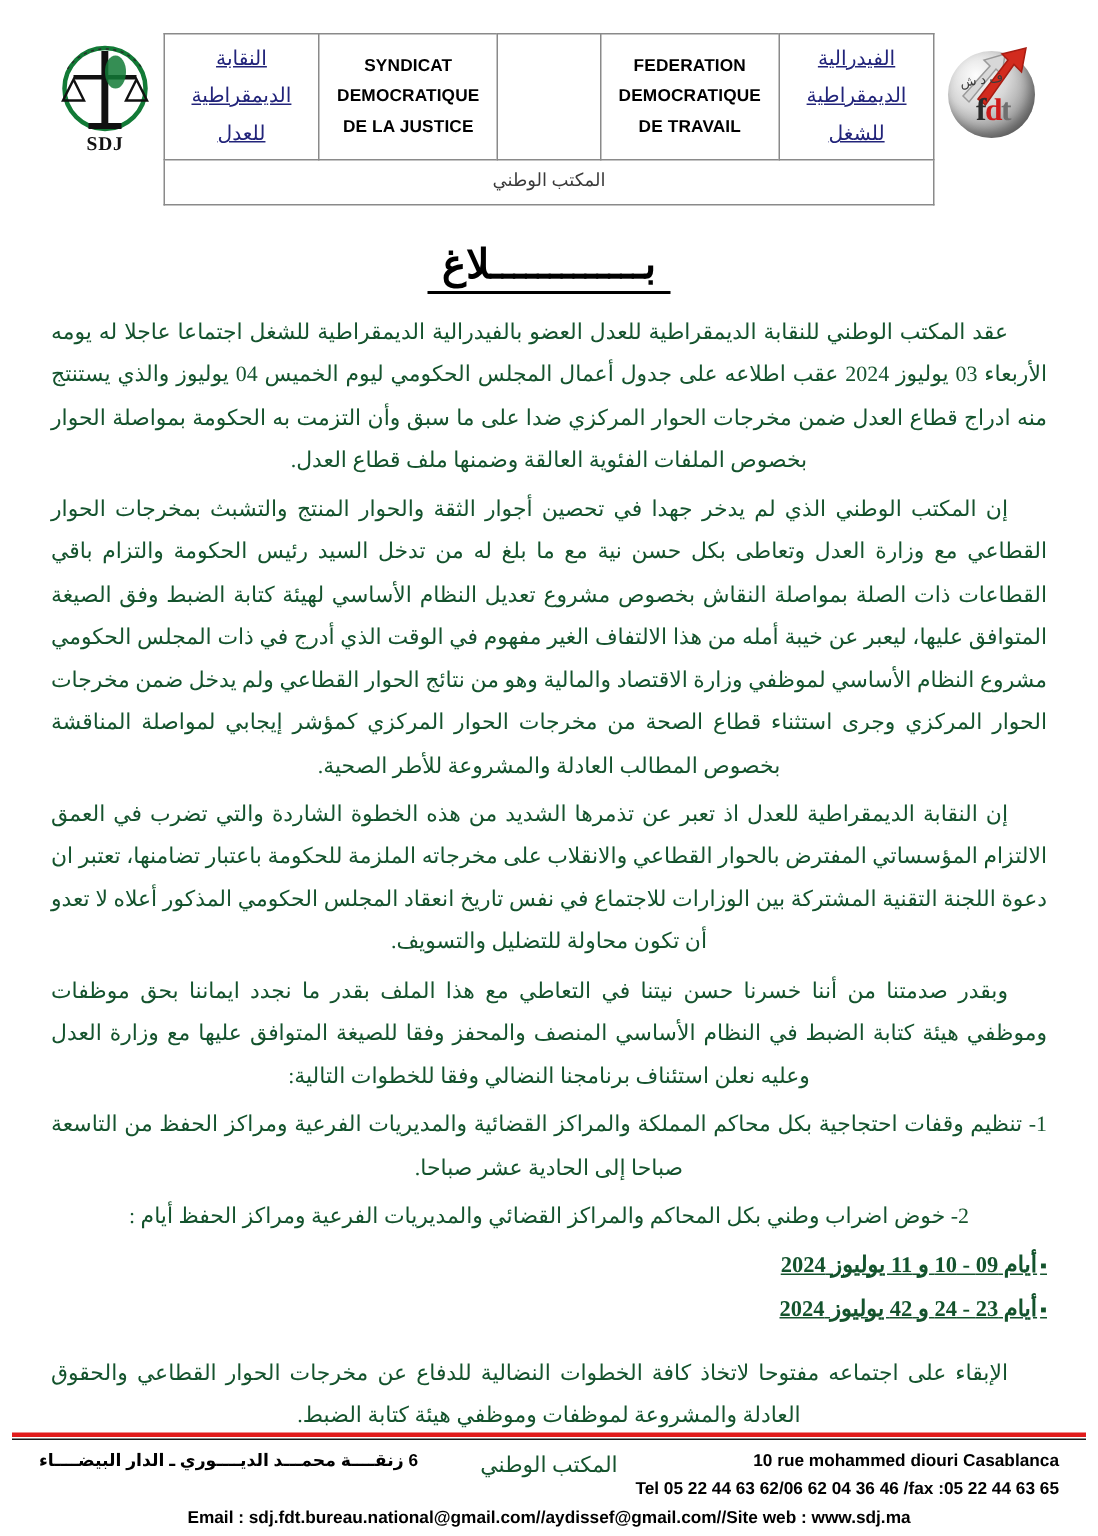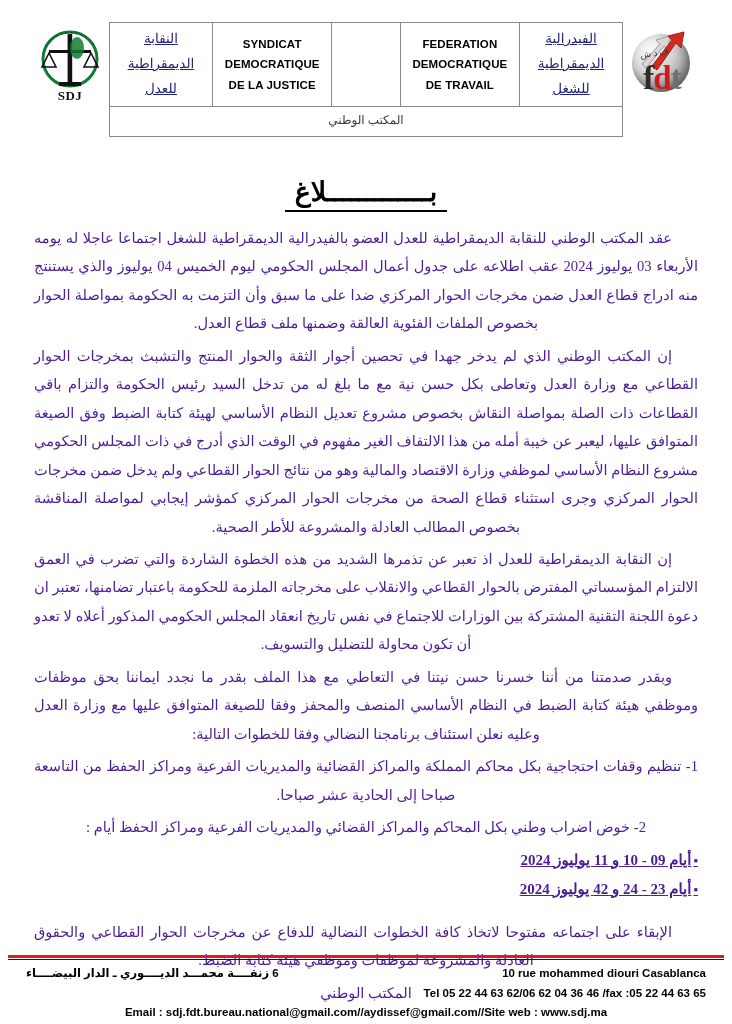--- a/index.html
+++ b/index.html
@@ -103,25 +103,25 @@
     left: 6px; top: 10px;
     width: 58px; height: 58px;
     border-radius: 50%;
     background: radial-gradient(circle at 32% 28%, #fdfdfd 0%, #d7d7d7 38%, #9d9d9d 68%, #6f6f6f 100%);
     box-shadow: inset -3px -4px 8px rgba(0,0,0,.35);
   }
   .fdt-logo svg { position: absolute; left: 0; top: 0; }
   .fdt-logo .fdt-text {
     position: absolute;
     left: 0; right: 0;
-    bottom: 1px;
+    bottom: 12px;
     text-align: center;
     font-family: "Liberation Serif", serif;
     font-weight: bold;
-    font-size: 33px;
+    font-size: 21px;
     letter-spacing: -1px;
     line-height: 1;
   }
   .fdt-text .f { color: #2b2b2b; }
   .fdt-text .d { color: #cf1a1a; }
   .fdt-text .t { color: #6f6f6f; }
   .fdt-logo .ar-mini {
     position: absolute;
     left: 14px; top: 24px;
     font-size: 9px;
@@ -144,42 +144,41 @@
     font-weight: bold;
     font-size: 13px;
     letter-spacing: .5px;
     color: #111;
     direction: ltr;
   }
 
   
   .title-wrap {
     text-align: center;
-    margin-top: 16px;
     margin-bottom: 12px;
   }
   .doc-title {
     display: inline-block;
     font-family: "Liberation Serif", "DejaVu Serif", serif;
     font-size: 27px;
     font-weight: bold;
     border-bottom: 2px solid #000;
     padding: 0 10px 2px 10px;
     direction: rtl;
     letter-spacing: 0px;
   }
 
   
   .body-text {
     margin: 0 34px;
     direction: rtl;
     text-align: justify;
     font-size: 14.6px;
     line-height: 1.95;
-    color: #4c1d95;
+    color: #14532d;
   }
   .body-text p {
     margin: 0 0 4px 0;
     text-indent: 26px;
     text-align: justify;
     text-align-last: center;
   }
   .body-text p.no-indent { text-indent: 0; }
   .body-text p.step {
     text-indent: 0;

